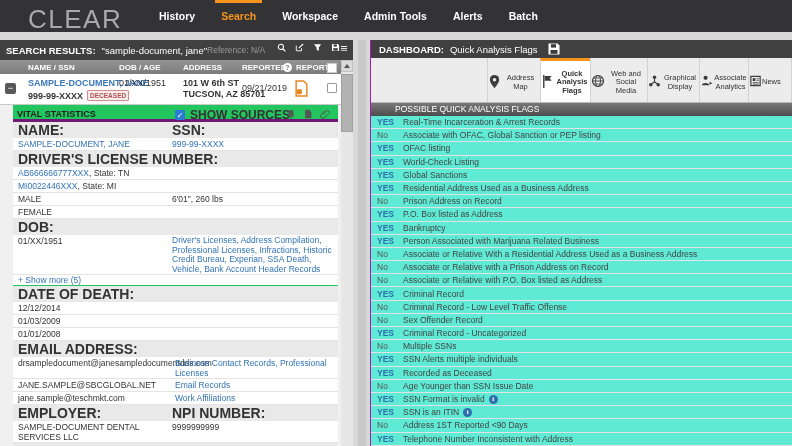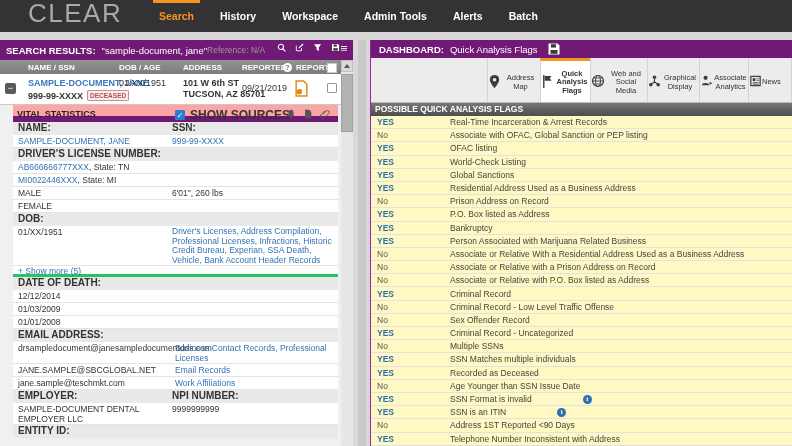--- a/index.html
+++ b/index.html
@@ -2,37 +2,37 @@
 <html><head>
 <meta charset="utf-8">
 <style>
   * { margin:0; padding:0; box-sizing:border-box; }
   html,body { width:792px; height:446px; overflow:hidden; background:#d8d8d8;
     font-family:"Liberation Sans", sans-serif; }
   svg { display:block; }
 
   
   .topbar { position:absolute; left:0; top:0; width:792px; height:32px; background:#333336;
-    display:flex; align-items:flex-start; }
+    display:flex; align-items:flex-end; }
   .logo { margin-left:28px; width:118px; font-size:26px; line-height:26px; color:#a9a9a9;
     letter-spacing:1.5px; font-weight:400; }
   .nav { display:flex; height:100%; }
   .nav-item { position:relative; display:flex; align-items:center; padding:0 13px;
     color:#fff; font-size:10.5px; font-weight:bold; cursor:pointer; }
   .nav-item.active { color:#f7941d; }
   .nav-item.active::before { content:""; position:absolute; top:0; left:7px; right:7px;
     height:3px; background:#f7941d; }
 
   
   .panel { position:absolute; top:40px; height:406px; background:#fff; }
   .left-panel  { left:0;   width:353px; }
   .right-panel { left:370px; width:422px; border-left:1px solid #a21caf; }
   .divider-strip { position:absolute; left:358px; top:40px; width:8px; height:406px; background:#c9c9c9; }
 
-  .dark-header { height:20px; background:#701a75; display:flex; align-items:center; padding:0 6px; color:#fff; }
+  .dark-header { height:20px; background:#404040; display:flex; align-items:center; padding:0 6px; color:#fff; }
   .dark-header .ttl { font-size:9.5px; font-weight:bold; white-space:nowrap; }
   .dark-header .val { font-size:9.5px; margin-left:6px; white-space:nowrap; }
   .dark-header .ref { font-size:8.5px; color:#9b9b9b; white-space:nowrap; }
   .hicon { width:14px; height:14px; color:#fff; margin-left:9px; cursor:pointer; }
 
   
   .tbl-header { position:relative; height:14px; background:linear-gradient(#949494,#7c7c7c);
     color:#fff; font-size:8px; font-weight:bold; width:341px; }
   .tbl-header span { position:absolute; top:3px; }
   .help-badge { position:absolute; top:2.5px; width:9px; height:9px; border-radius:50%; background:#fff;
@@ -58,75 +58,75 @@
   .lscroll { position:absolute; right:0; top:20px; bottom:0; width:12px; background:#e7e7e7; }
   .lscroll .btn { width:12px; height:12px; background:#d9d9d9; border:1px solid #c2c2c2; display:flex;
     align-items:center; justify-content:center; cursor:pointer; }
   .lscroll .arr { width:0; height:0; border-left:3px solid transparent; border-right:3px solid transparent;
     border-bottom:4px solid #555; }
   .lscroll .thumb { margin-top:2px; width:12px; height:58px; background:#b2b2b2; border:1px solid #a0a0a0; cursor:grab; }
 
   
   .details { position:relative; width:341px; height:341px; background:#f0f0f0; padding-left:13px; overflow:hidden; }
   .det-inner { width:325px; background:#fff; }
-  .vital-row { position:relative; height:17px; border-bottom:6px solid #701a75; background:#fca5a5; }
+  .vital-row { position:relative; height:17px; border-bottom:3px solid #701a75; background:#22c55e; }
   .vital-ttl { position:absolute; left:4px; top:4px; font-size:9px; font-weight:bold; color:#222; }
   .ss-wrap { position:absolute; left:162px; top:3px; display:flex; align-items:center; cursor:pointer; }
   .cb-checked { width:10px; height:10px; background:#2b7bd4; border:1px solid #2b7bd4; border-radius:1px;
     color:#fff; font-size:8px; line-height:9px; text-align:center; }
   .ss-label { margin-left:5px; font-size:12px; font-weight:bold; color:#333; }
   .vital-icons { position:absolute; right:8px; top:4px; display:flex; gap:7px; }
   .vicon { width:10px; height:10px; color:#555; cursor:pointer; }
 
   .lbl-row { display:flex; background:#e9e9e9; min-height:13px; align-items:flex-start;
-    font-size:10px; font-weight:bold; color:#333; }
+    font-size:14px; font-weight:bold; color:#333; }
   .val-row { display:flex; background:#fff; border-bottom:1px solid #e4e4e4; min-height:13px;
     align-items:flex-start; font-size:8.5px; color:#333; padding-top:1px; }
   .c1 { width:159px; padding-left:5px; }
   .c2 { flex:1; padding-right:4px; }
   .lnk { color:#3273b5; cursor:pointer; text-decoration:none; }
   .src { color:#3273b5; line-height:9.5px; cursor:pointer; }
   .show-more { background:#fff; font-size:8.5px; color:#3273b5; height:11px; line-height:11px;
-    padding-left:5px; cursor:pointer; border-bottom:3px solid #22c55e; }
+    padding-left:5px; cursor:pointer; border-bottom:1px solid #22c55e; }
 
   
   .rp-header { height:18px; }
   .tabs { height:45px; background:#ececec; border-bottom:1px solid #b9b9b9; display:flex;
     justify-content:flex-end; }
   .tab { width:50px; border-left:1px solid #d2d2d2; display:flex; flex-direction:row; align-items:center;
     padding-top:5px; font-size:7.5px; line-height:8.5px; color:#333; text-align:center; cursor:pointer; }
   .tab .ticon { height:15px; color:#3c3c3c; margin-bottom:3px; }
   .tab.active { background:#fff; border-top:3px solid #f7941d; padding-top:2px; font-weight:bold; }
   .tab:last-child { border-right:1px solid #d2d2d2; }
 
   .flags-header { height:13px; background:linear-gradient(#787878,#4c4c4c); color:#fff;
-    font-size:8.5px; font-weight:bold; line-height:13px; padding-left:4px; }
+    font-size:8.5px; font-weight:normal; line-height:13px; padding-left:24px; }
   .flag-row { display:flex; align-items:center; height:13.2px; border-bottom:1px solid #e2e2e2;
-    font-size:8.5px; background:#fef9c3;gap:47px; }
+    font-size:8.5px; background:#5eead4; }
   .f-ans { width:26px; margin-left:6px; cursor:pointer; }
   .f-ans.YES { color:#2f6fad; font-weight:bold; }
   .f-ans.No { color:#555; }
   .f-lbl { color:#444; }
   .info-dot { display:inline-block; width:9px; height:9px; margin-left:4px; border-radius:50%;
     background:#2f6fad; color:#fff; font-size:7px; font-weight:bold; text-align:center; line-height:9px;
     font-family:"Liberation Serif", serif; cursor:pointer; }
 </style>
 </head>
 <body>
 
 <div class="topbar">
   <div class="logo">CLEAR</div>
   <div class="nav">
 
+      <div class="nav-item">
+        <span>History</span>
+      </div>
+
       <div class="nav-item active">
         <span>Search</span>
-      </div>
-
-      <div class="nav-item">
-        <span>History</span>
       </div>
 
       <div class="nav-item">
         <span>Workspace</span>
       </div>
 
       <div class="nav-item">
         <span>Admin Tools</span>
       </div>
 
@@ -312,21 +312,21 @@
             <span class="c1" style="width:162px">jane.sample@teschmkt.com</span>
             <span class="c2"><span class="lnk">Work Affiliations</span></span>
           </div>
         </div>
 
       <div class="lbl-row">
         <span class="c1">EMPLOYER:</span>
         <span class="c2">NPI NUMBER:</span>
       </div>
       <div class="val-row">
-        <span class="c1">SAMPLE-DOCUMENT DENTAL EMPLOYER LLC</span>
+        <span class="c1">SAMPLE-DOCUMENT DENTAL SERVICES LLC</span>
         <span class="c2">9999999999</span>
       </div>
 
       <div class="lbl-row">
         <span class="c1">ENTITY ID:</span>
       </div>
 
     </div>
   </div>
 
@@ -526,21 +526,21 @@
       </div>
 
       <div class="flag-row">
         <span class="f-ans No">No</span>
         <span class="f-lbl">Multiple SSNs</span>
 
       </div>
 
       <div class="flag-row">
         <span class="f-ans YES">YES</span>
-        <span class="f-lbl">SSN Matches multiple individuals</span>
+        <span class="f-lbl">SSN Alerts multiple individuals</span>
 
       </div>
 
       <div class="flag-row">
         <span class="f-ans YES">YES</span>
         <span class="f-lbl">Recorded as Deceased</span>
 
       </div>
 
       <div class="flag-row">

